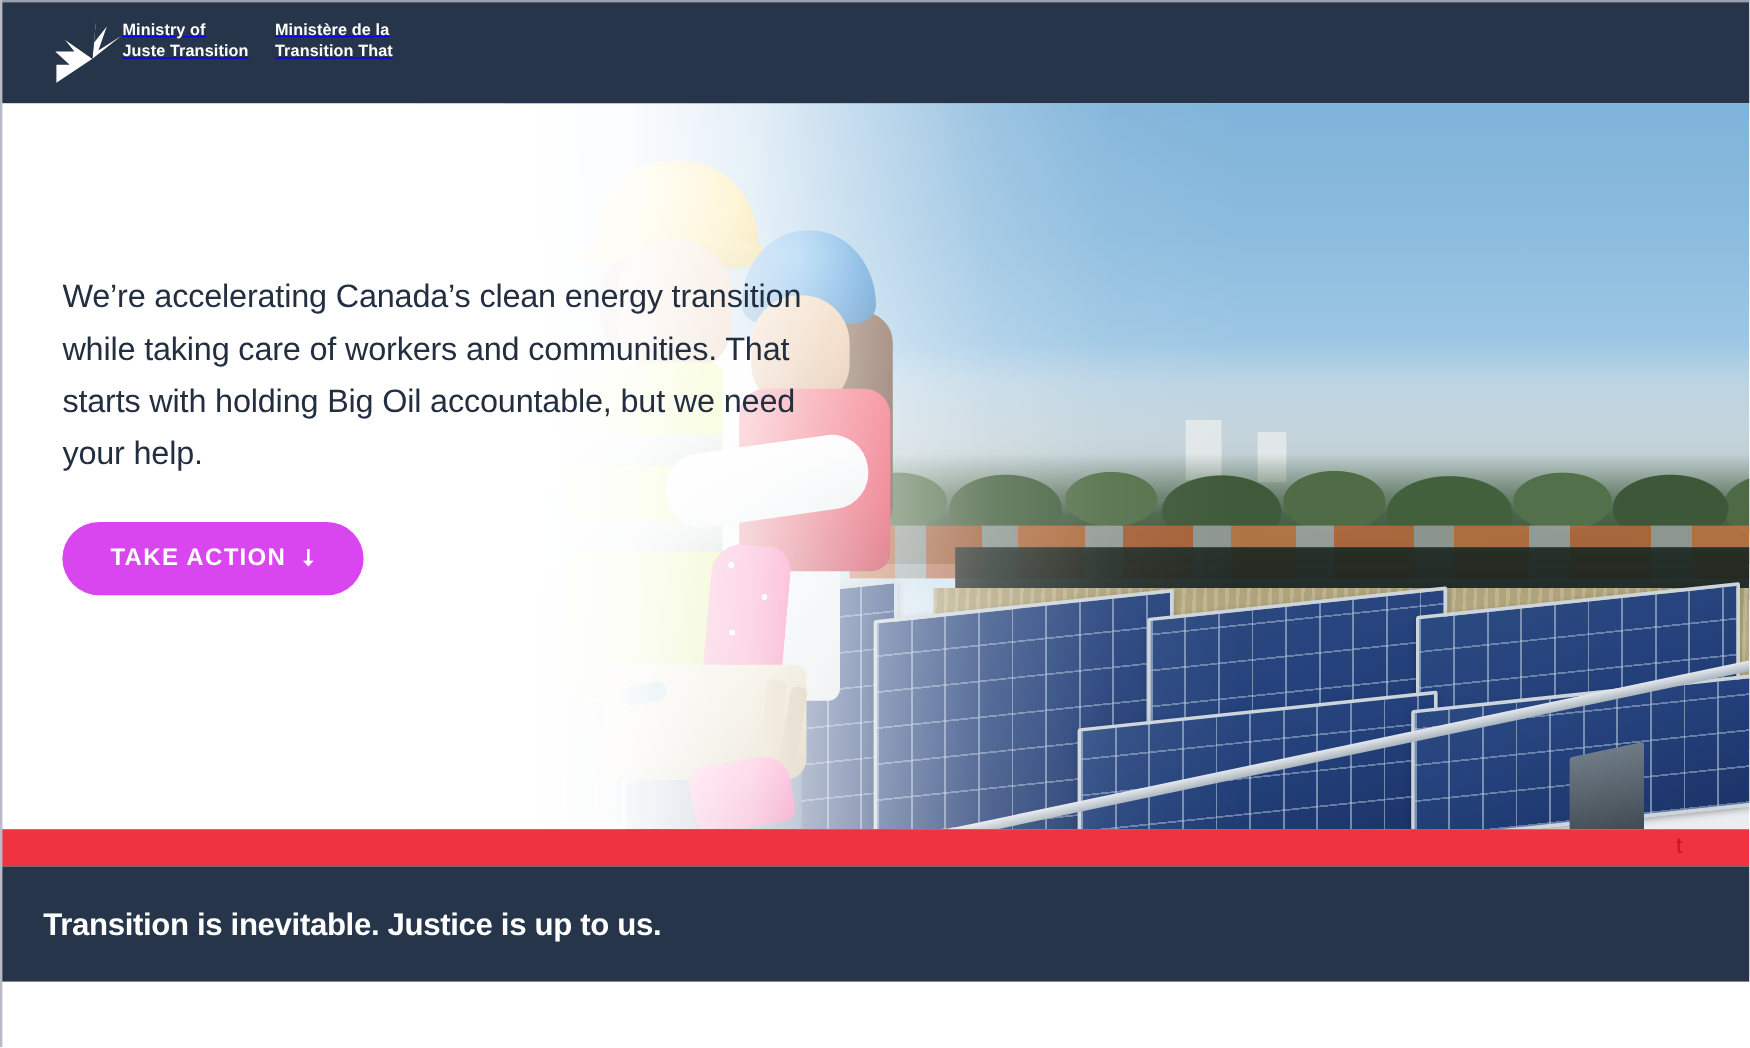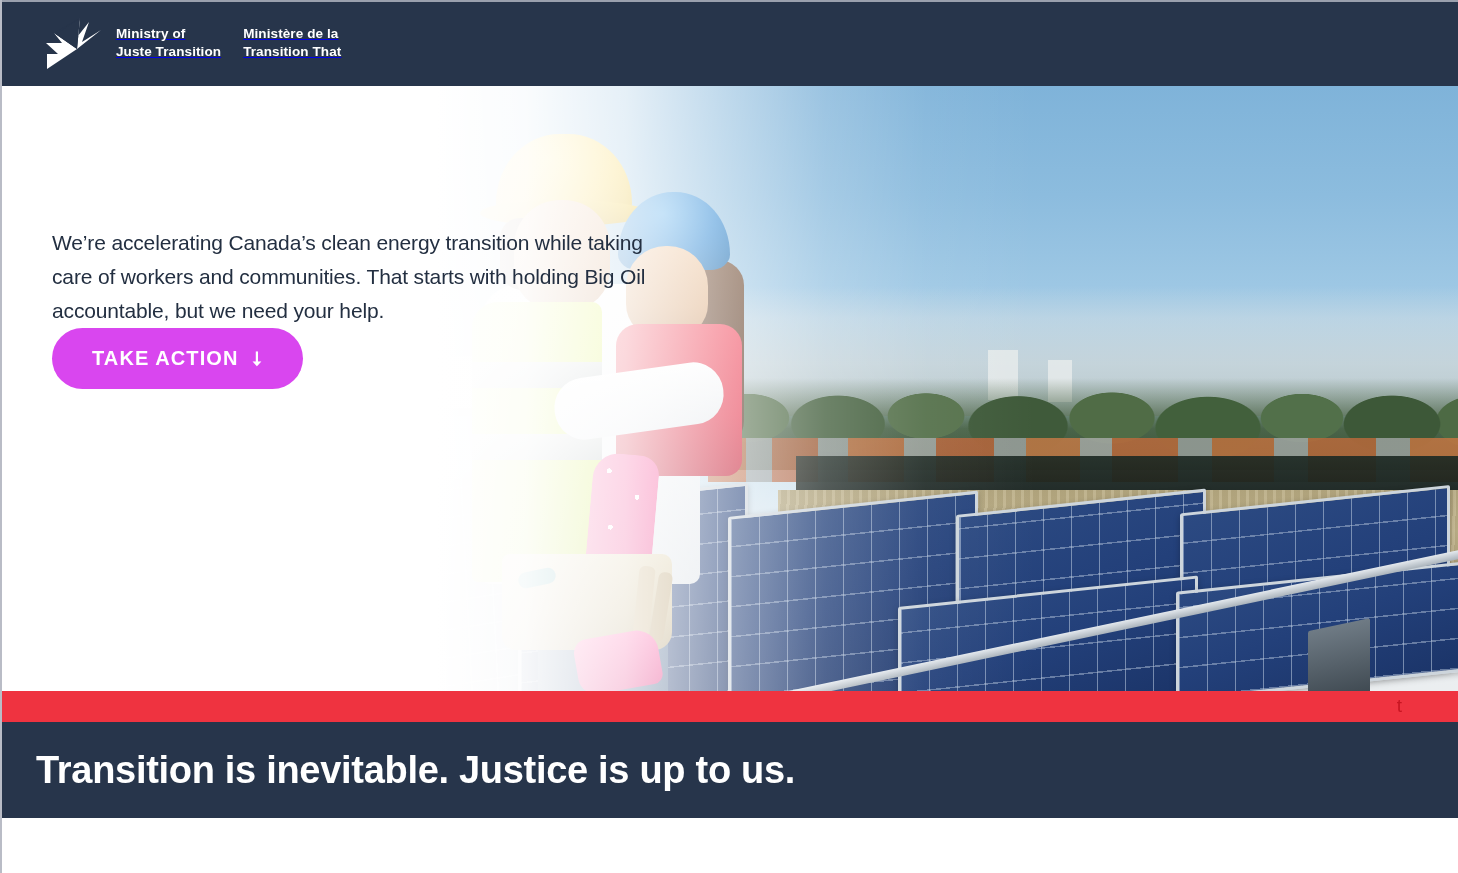--- a/index.html
+++ b/index.html
@@ -19,21 +19,21 @@
 
   
   .site-header {
     position:absolute; left:0; top:0;
     width:1458px; height:86px;
     background:#27354b;
     display:flex; align-items:center;
     padding-left:44px;
     z-index:30;
   }
-  .brand { display:flex; align-items:center; gap:14px; }
+  .brand { display:flex; align-items:flex-start; }
   .brand-mark { width:58px; height:54px; flex:0 0 auto; display:block; }
   .brand-words { display:flex; align-items:flex-start; gap:22px; }
   .brand-lockup {
     color:#ffffff;
     font-size:13.5px;
     font-weight:bold;
     line-height:1.32;
     letter-spacing:0.1px;
     white-space:nowrap;
   }
@@ -262,24 +262,25 @@
   }
   .hero-title {
     font-size:45px;
     font-weight:bold;
     color:#1f2a3c;
     letter-spacing:-0.6px;
     line-height:1.1;
     margin-bottom:26px;
   }
   .hero-lede {
-    font-size:21px;
+    font-size:27px;
     color:#232f41;
     line-height:1.62;
     letter-spacing:-0.15px;
+    margin-bottom:34px;
     max-width:632px;
   }
   .take-action-btn {
     display:inline-flex; align-items:center; gap:14px;
     background:#d946ef;
     color:#ffffff;
     border:none;
     border-radius:34px;
     padding:19px 40px 19px 40px;
     font-family:"Liberation Sans", sans-serif;
@@ -309,21 +310,21 @@
   .tagline-banner {
     position:absolute; left:0; top:722px;
     width:1458px; height:96px;
     background:#27354b;
     display:flex; align-items:center;
     padding-left:36px;
     z-index:25;
   }
   .tagline-text {
     color:#ffffff;
-    font-size:38px;
+    font-size:26px;
     font-weight:bold;
     letter-spacing:-0.3px;
   }
 
   
   .page-edge-left {
     position:absolute; left:0; top:0; width:2px; height:873px;
     background:#b9bcc6; z-index:60;
   }
   .page-edge-top {

